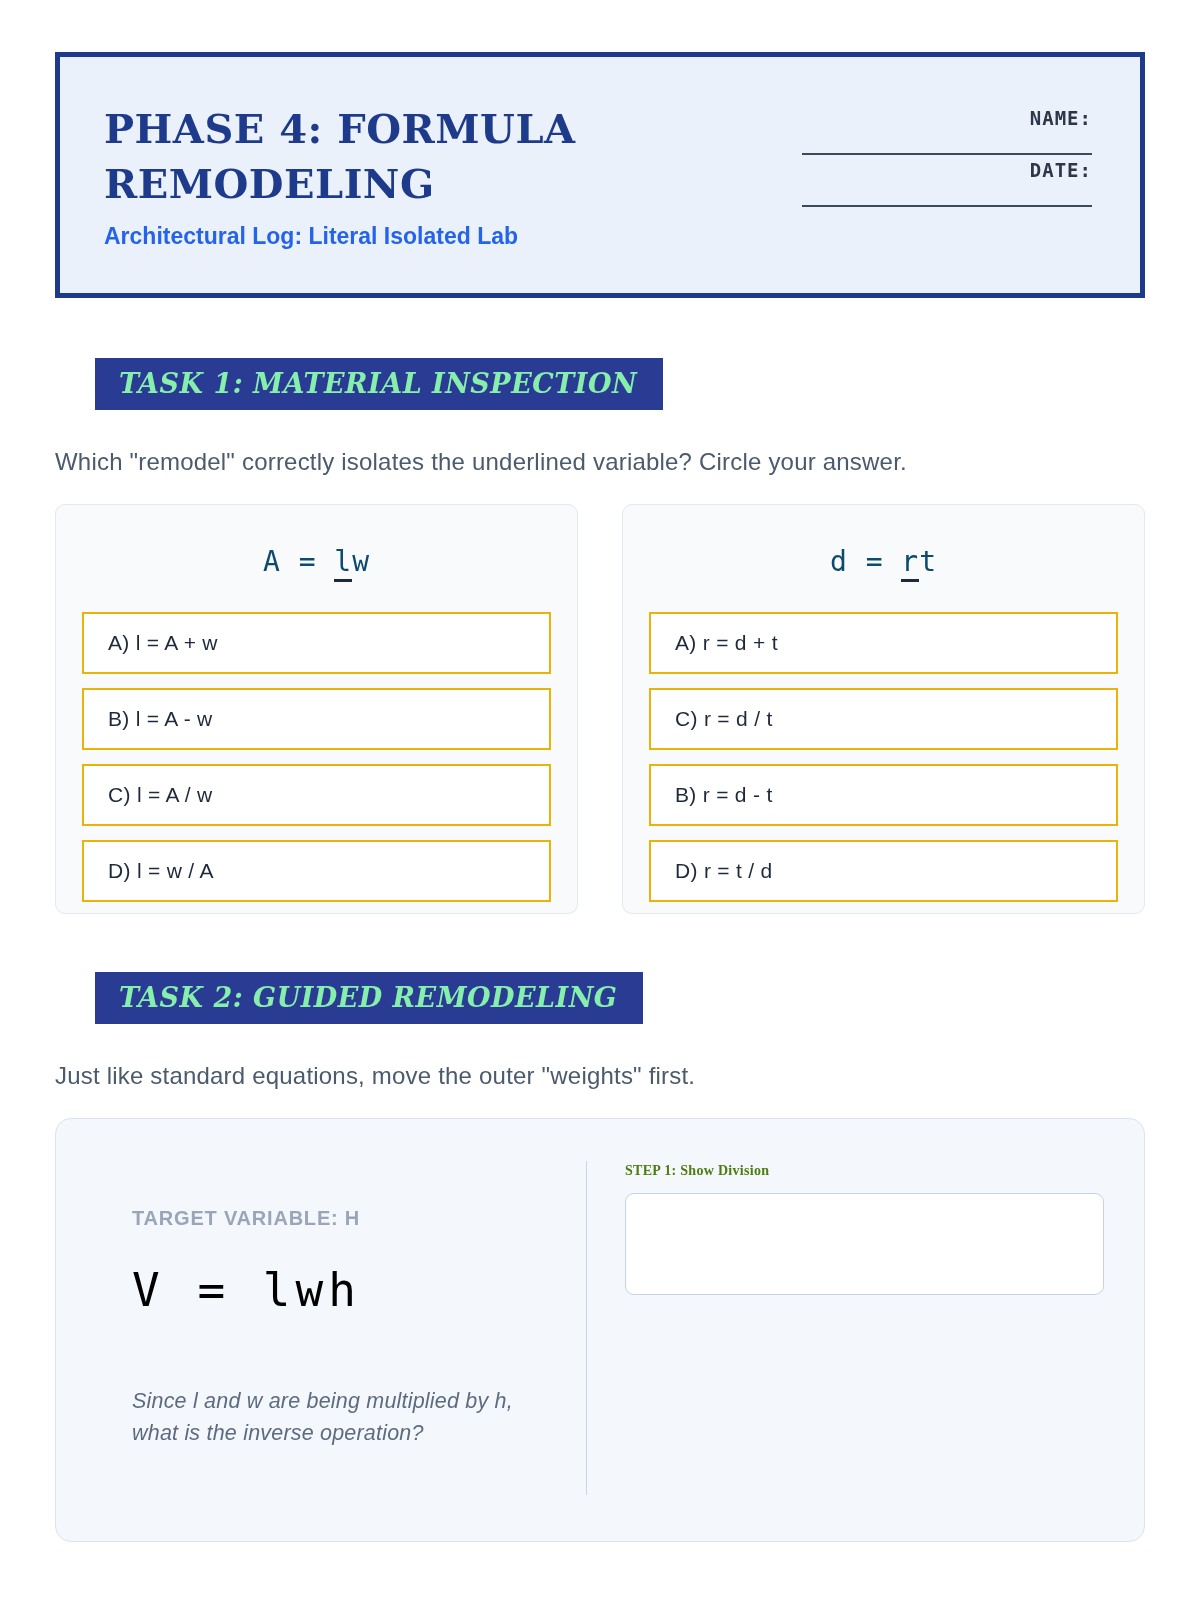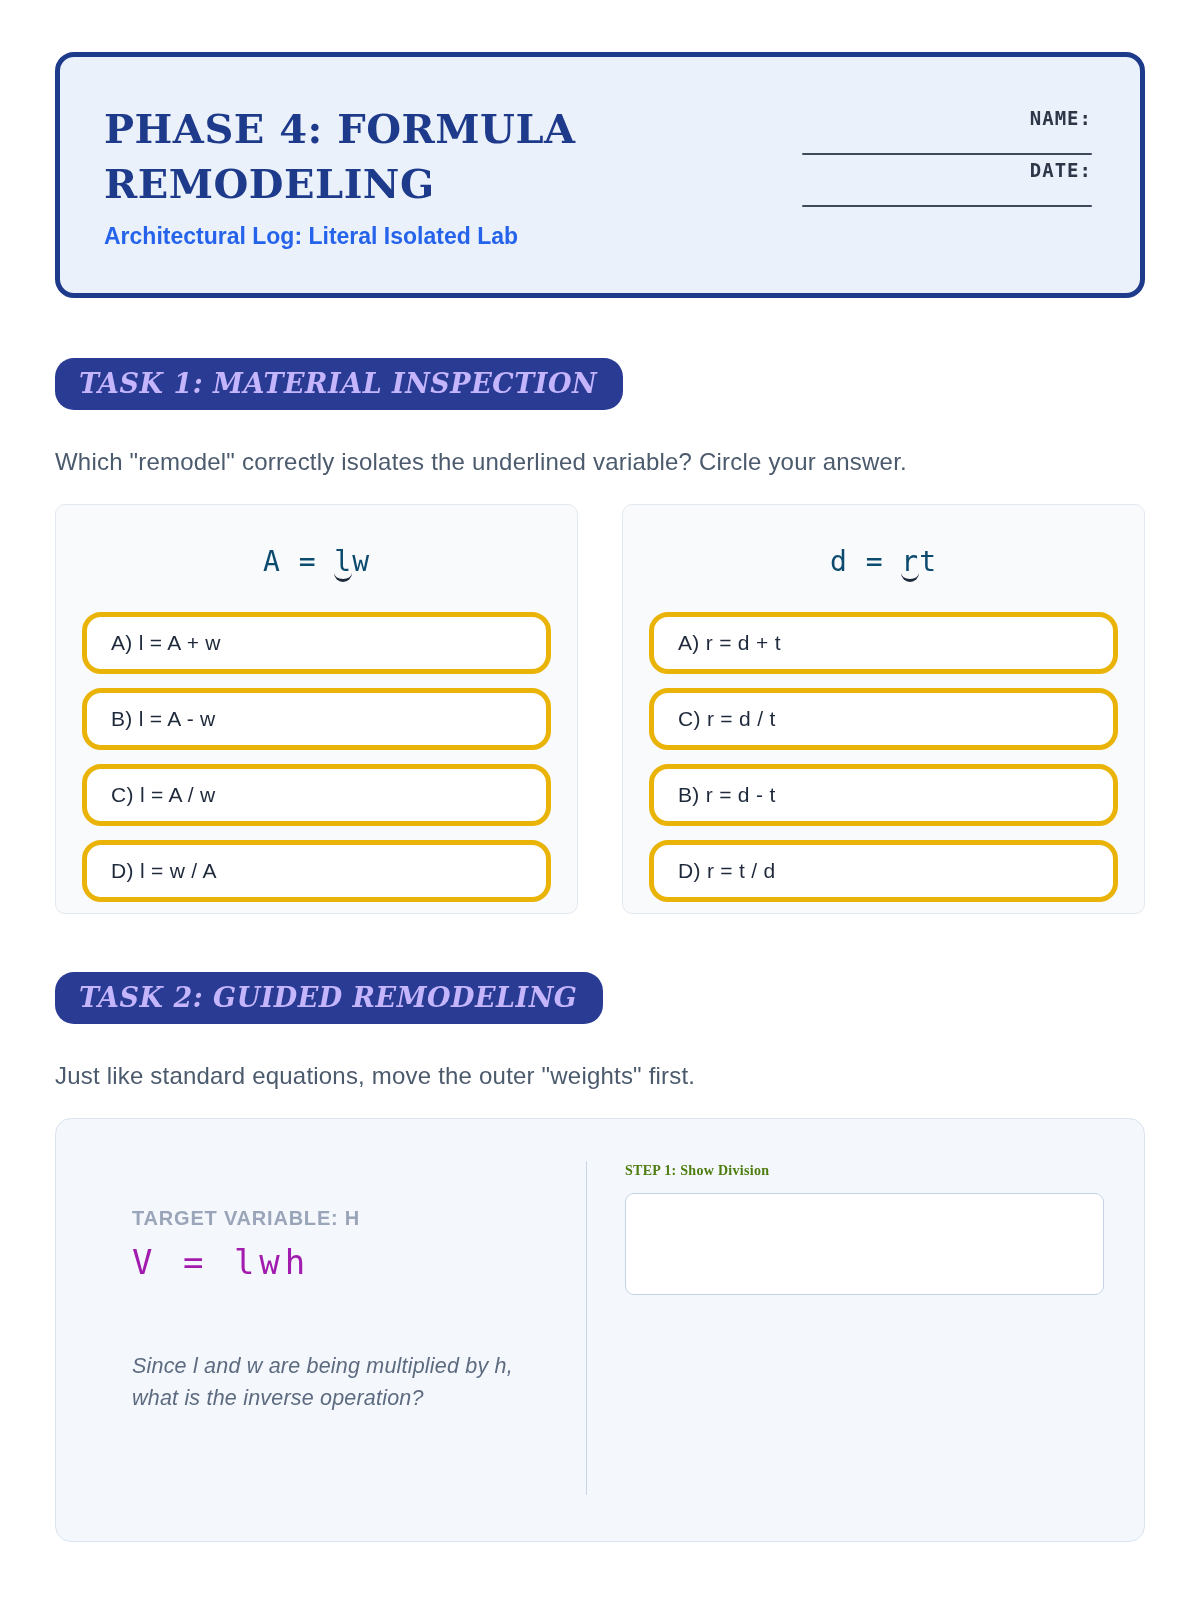--- a/index.html
+++ b/index.html
@@ -1,15 +1,15 @@
 <!DOCTYPE html>
 <html><head>
 <meta charset="utf-8">
 <style>
-  * { margin: 0; padding: 0; box-sizing: border-box; border-radius: 19px; }
+  * { margin: 0; padding: 0; box-sizing: border-box; }
   html, body { width: 1200px; height: 1600px; background: #ffffff; overflow: hidden; }
   body { font-family: "Liberation Sans", sans-serif; }
 
   .page { padding: 52px 55px 0 55px; width: 1200px; }
 
   
   .header-box {
     border: 5px solid #1e3a8a;
     background: #eaf1fb;
     padding: 44px 48px 40px 44px;
@@ -50,27 +50,28 @@
     border-bottom: 2px solid #3d4a5c;
     height: 1px;
     width: 100%;
   }
   .nd-row + .nd-row { margin-top: 4px; }
 
   
   .task-banner {
     display: inline-block;
     background: #2a3b94;
-    color: #c4b5fd;
+    color: #86efac;
     font-family: "DejaVu Serif", serif;
     font-style: italic;
     font-weight: 700;
     font-size: 27px;
     letter-spacing: 0.5px;
     padding: 10px 26px 11px 24px;
+    margin-left: 40px;
   }
   .banner1 { margin-top: 60px; }
   .banner2 { margin-top: 58px; }
 
   .instruction {
     margin-top: 38px;
     font-size: 24px;
     color: #4b5a6d;
     letter-spacing: 0.2px;
   }
@@ -94,21 +95,21 @@
     font-family: "DejaVu Sans Mono", monospace;
     font-size: 28px;
     color: #0c4a6e;
     margin-top: 14px;
     margin-bottom: 34px;
     letter-spacing: 1px;
   }
   .eq-underline { border-bottom: 3px solid #1e293b; padding-bottom: 1px; }
   .option {
     background: #ffffff;
-    border: 5px solid #eab308;
+    border: 2px solid #eab308;
     height: 62px;
     display: flex;
     align-items: center;
     padding-left: 24px;
     font-size: 21px;
     color: #1e293b;
     letter-spacing: 0.3px;
   }
   .option + .option { margin-top: 14px; }
 
@@ -126,24 +127,24 @@
   }
   .card-divider { background: #c9d4e4; width: 1px; height: 100%; }
   .card-left { padding: 46px 0 0 36px; }
   .target-label {
     font-size: 20px;
     font-weight: 700;
     color: #9aa5ba;
     letter-spacing: 0.8px;
   }
   .big-equation {
-    margin-top: 12px;
+    margin-top: 33px;
     font-family: "DejaVu Sans Mono", monospace;
-    font-size: 34px;
-    color: #a21caf;
+    font-size: 46px;
+    color: #000000;
     letter-spacing: 5px;
   }
   .note {
     margin-top: 68px;
     font-style: italic;
     font-size: 21.5px;
     line-height: 1.5;
     color: #5d6b80;
     max-width: 390px;
     letter-spacing: 0.2px;

